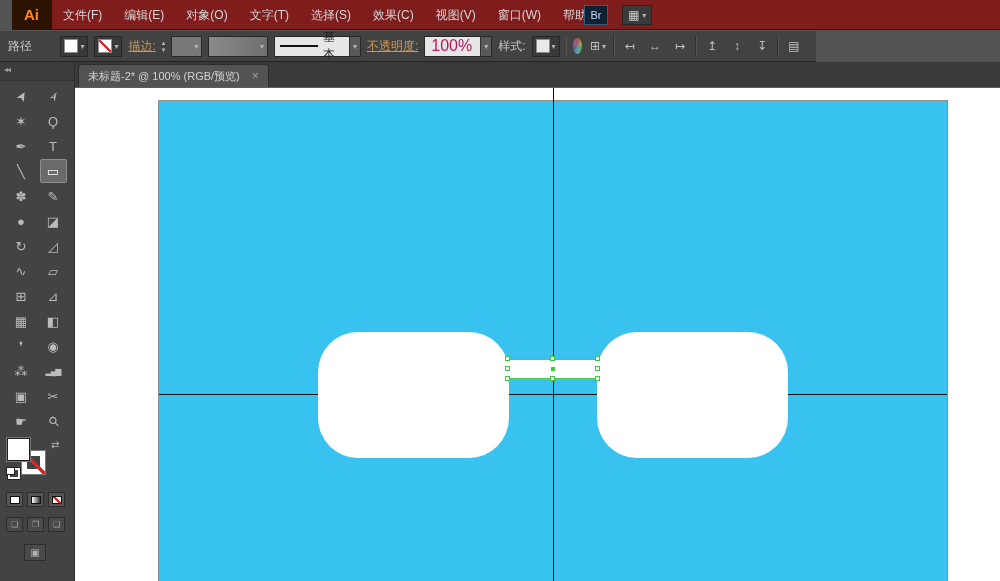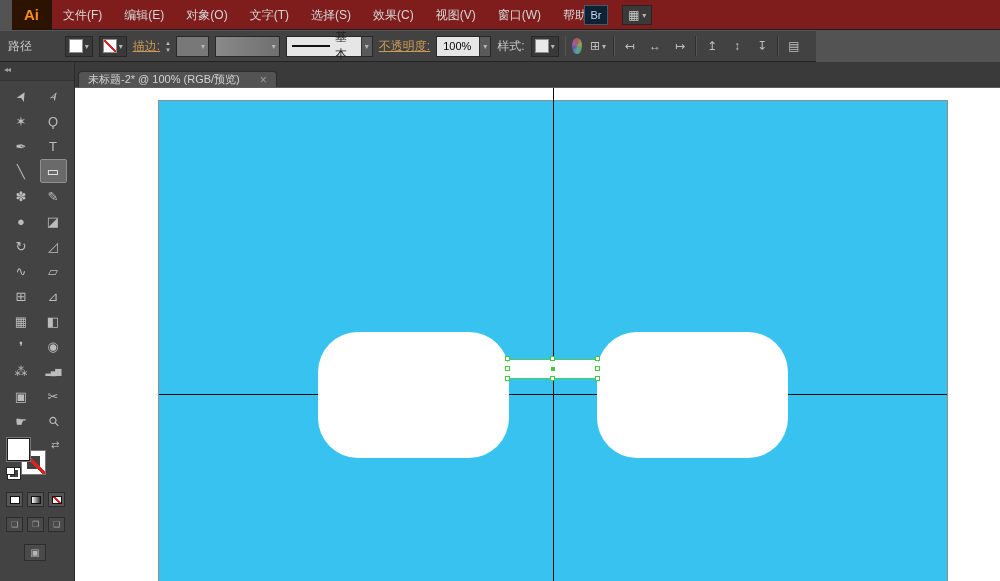--- a/index.html
+++ b/index.html
@@ -23,28 +23,28 @@
 .sw.light{background:#e9e9e9}
 .stepper{display:flex;flex-direction:column;justify-content:center;line-height:6px;font-size:7px;color:#bbb;gap:1px}
 .dd{height:21px;border:1px solid #282828;background:#787878;display:flex;align-items:center;justify-content:flex-end;padding-right:3px}
 .dd-weight{width:52px}
 .dd-profile{width:104px;background:linear-gradient(90deg,#8a8a8a,#6f6f6f)}
 .brush-dd{height:21px;display:flex;align-items:center;border:1px solid #282828;background:#e6e6e6}
 .brush-line{display:block;width:46px;height:2px;background:#111;margin:0 5px}
 .brush-val{color:#222;font-size:12px;padding-right:6px}
 .caret.dark{background:#5a5a5a;height:100%;display:flex;align-items:center;padding:0 3px;border-left:1px solid #333}
 .opacity-dd{height:21px;display:flex;align-items:center;border:1px solid #282828;background:#e6e6e6}
-.opacity-val{color:#000000;padding:0 8px 0 6px;font-size:11px}
+.opacity-val{color:#be185d;padding:0 8px 0 6px;font-size:16px}
 .vsep{width:2px;height:20px;background:#2e2e2e;border-right:1px solid #555}
 .recolor{width:16px;height:16px;border-radius:50%;background:conic-gradient(#c66,#cc6,#6c6,#6cc,#66c,#c6c,#c66);opacity:.7;display:block}
 .cb-icons{margin-left:auto;display:flex;align-items:center;gap:5px;padding-right:4px}
 .ibtn{height:20px;min-width:20px;background:none;border:none;color:#c0c0c0;font-size:12px;display:flex;align-items:center;justify-content:center;gap:2px;font-family:inherit}
 
 .tabbar{position:absolute;left:75px;top:62px;width:925px;height:26px;background:#3a3a3a;border-bottom:1px solid #5c5c5c;display:flex;align-items:flex-end;padding-left:3px;z-index:8}
-.tab{height:16px;background:#535353;border:1px solid #2c2c2c;border-bottom:none;border-radius:4px 4px 0 0;display:flex;align-items:center;padding:0 9px;color:#d2d2d2;font-size:11px;gap:20px}
+.tab{height:23px;background:#535353;border:1px solid #2c2c2c;border-bottom:none;border-radius:4px 4px 0 0;display:flex;align-items:center;padding:0 9px;color:#d2d2d2;font-size:11px;gap:12px}
 .tab-close{color:#9f9f9f;font-size:12px}
 
 .toolpanel{position:absolute;left:0;top:62px;width:75px;height:519px;background:#434343;border-right:1px solid #2b2b2b;z-index:8}
 .tp-header{height:19px;color:#9f9f9f;font-size:8px;padding:3px 0 0 4px;letter-spacing:-1px;background:#3c3c3c;border-bottom:1px solid #333}
 .tool-grid{display:grid;grid-template-columns:27px 27px;justify-content:center;column-gap:5px;row-gap:1px;padding-top:3px}
 .tool{height:24px;display:flex;align-items:center;justify-content:center;color:#bcbcbc;font-size:13px;border-radius:2px;cursor:default}
 .tool.sel{background:#6a6a6a;border:1px solid #909090;color:#fff}
 .tool:nth-child(1),.tool:nth-child(2){transform:rotate(-60deg)}
 .tool:nth-child(24){font-size:8px;letter-spacing:-1px}
 .tool:nth-child(28){transform:rotate(-45deg)}

